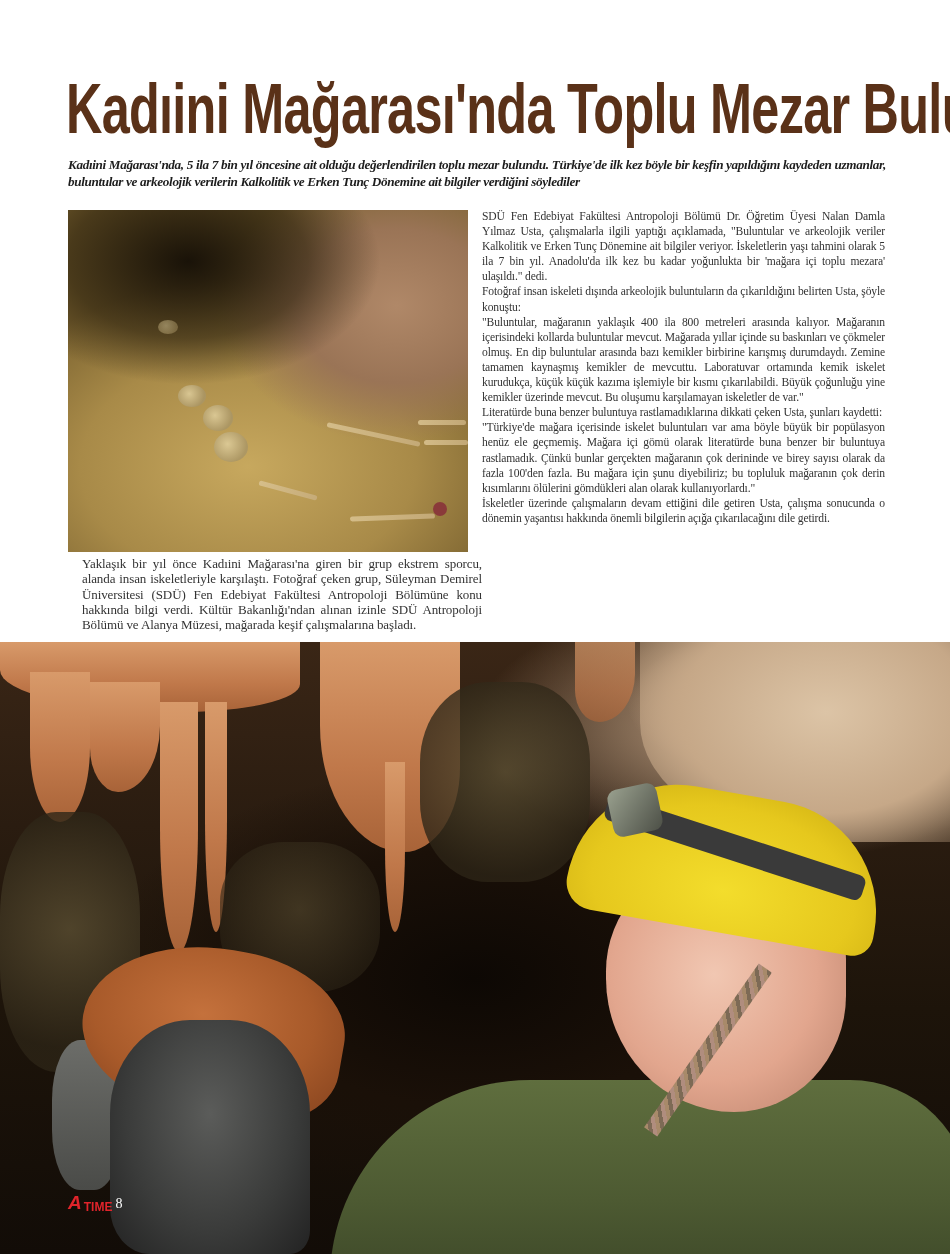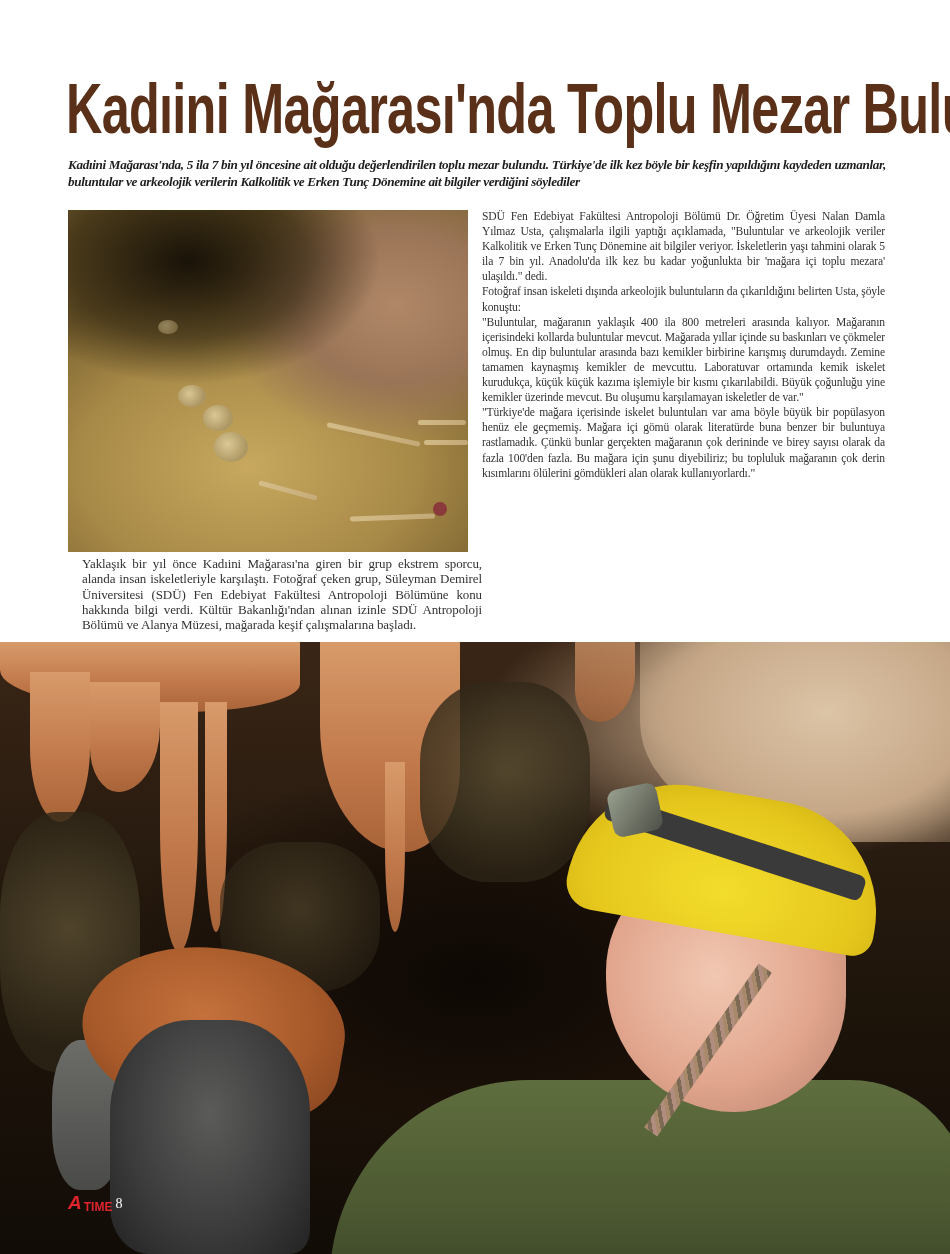--- a/index.html
+++ b/index.html
@@ -111,21 +111,23 @@
   <div class="bone-s" style="left:282px;top:305px;width:85px;transform:rotate(-2deg);"></div>
   <div style="position:absolute;left:365px;top:292px;width:14px;height:14px;border-radius:50%;background:#8a3a3a;"></div>
 </div>
 
 <p class="caption">Yaklaşık bir yıl önce Kadıini Mağarası'na giren bir grup ekstrem sporcu, alanda insan iskeletleriyle karşılaştı. Fotoğraf çeken grup, Süleyman Demirel Üniversitesi (SDÜ) Fen Edebiyat Fakültesi Antropoloji Bölümüne konu hakkında bilgi verdi. Kültür Bakanlığı'ndan alınan izinle SDÜ Antropoloji Bölümü ve Alanya Müzesi, mağarada keşif çalışmalarına başladı.</p>
 
 <div class="body-col">
   <p>SDÜ Fen Edebiyat Fakültesi Antropoloji Bölümü Dr. Öğretim Üyesi Nalan Damla Yılmaz Usta, çalışmalarla ilgili yaptığı açıklamada, "Buluntular ve arkeolojik veriler Kalkolitik ve Erken Tunç Dönemine ait bilgiler veriyor. İskeletlerin yaşı tahmini olarak 5 ila 7 bin yıl. Anadolu'da ilk kez bu kadar yoğunlukta bir 'mağara içi toplu mezara' ulaşıldı." dedi.</p>
   <p>Fotoğraf insan iskeleti dışında arkeolojik buluntuların da çıkarıldığını belirten Usta, şöyle konuştu:</p>
   <p>"Buluntular, mağaranın yaklaşık 400 ila 800 metreleri arasında kalıyor. Mağaranın içerisindeki kollarda buluntular mevcut. Mağarada yıllar içinde su baskınları ve çökmeler olmuş. En dip buluntular arasında bazı kemikler birbirine karışmış durumdaydı. Zemine tamamen kaynaşmış kemikler de mevcuttu. Laboratuvar ortamında kemik iskelet kurudukça, küçük küçük kazıma işlemiyle bir kısmı çıkarılabildi. Büyük çoğunluğu yine kemikler üzerinde mevcut. Bu oluşumu karşılamayan iskeletler de var."</p>
+  <p> Literatürde buna benzer buluntuya rastlamadıklarına dikkati çeken Usta, şunları kaydetti:</p>
   <p>"Türkiye'de mağara içerisinde iskelet buluntuları var ama böyle büyük bir popülasyon henüz ele geçmemiş. Mağara içi gömü olarak literatürde buna benzer bir buluntuya rastlamadık. Çünkü bunlar gerçekten mağaranın çok derininde ve birey sayısı olarak da fazla 100'den fazla. Bu mağara için şunu diyebiliriz; bu topluluk mağaranın çok derin kısımlarını ölülerini gömdükleri alan olarak kullanıyorlardı."</p>
+  <p>İskeletler üzerinde çalışmaların devam ettiğini dile getiren Usta, çalışma sonucunda o dönemin yaşantısı hakkında önemli bilgilerin açığa çıkarılacağını dile getirdi.</p>
 </div>
 
 <div class="photo-big">
   <div class="stal" style="left:0;top:0;width:300px;height:70px;border-radius:0 0 40% 60%;"></div>
   <div class="stal" style="left:30px;top:30px;width:60px;height:150px;border-radius:0 0 50% 50%;"></div>
   <div class="stal" style="left:90px;top:40px;width:70px;height:110px;border-radius:0 0 60% 40%;"></div>
   <div class="stal" style="left:160px;top:60px;width:38px;height:250px;border-radius:0 0 50% 50%;"></div>
   <div class="stal" style="left:205px;top:60px;width:22px;height:230px;border-radius:0 0 50% 50%;"></div>
   <div class="stal" style="left:320px;top:0;width:140px;height:210px;border-radius:0 0 40% 60%;"></div>
   <div class="stal" style="left:385px;top:120px;width:20px;height:170px;border-radius:0 0 50% 50%;"></div>

